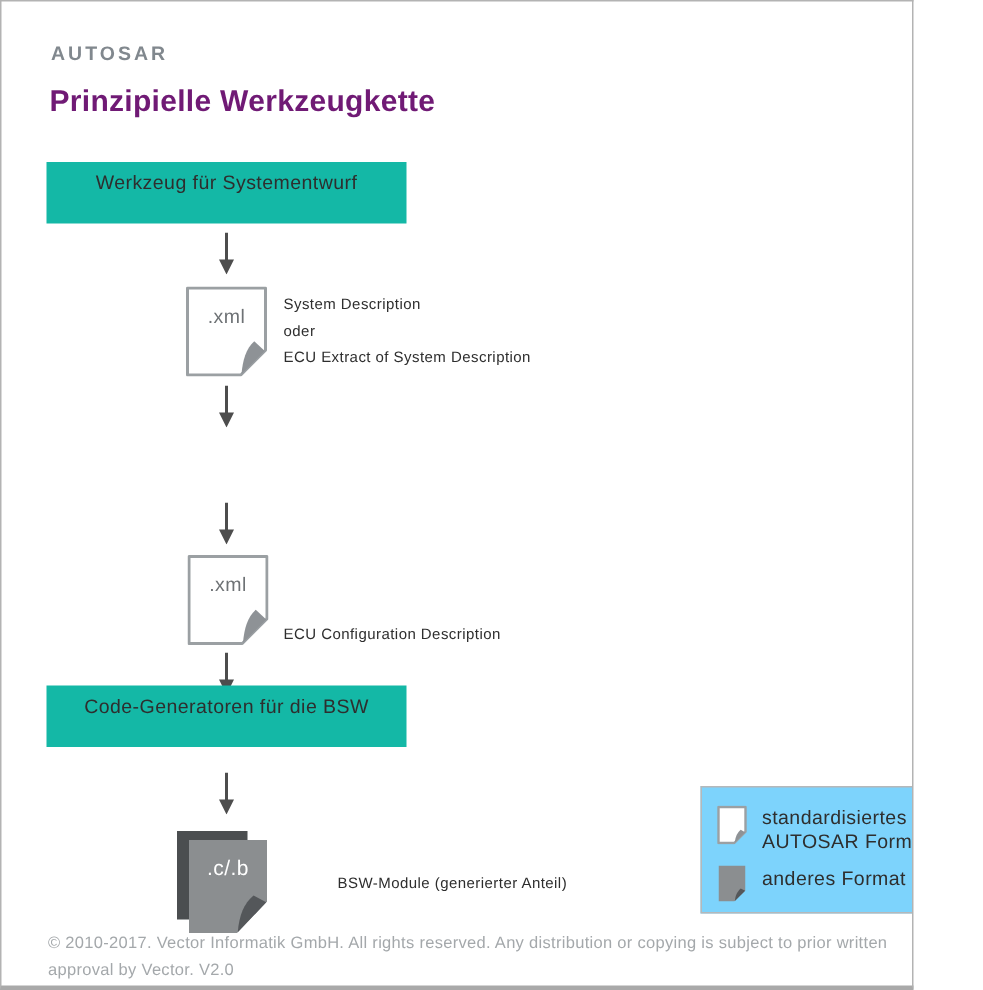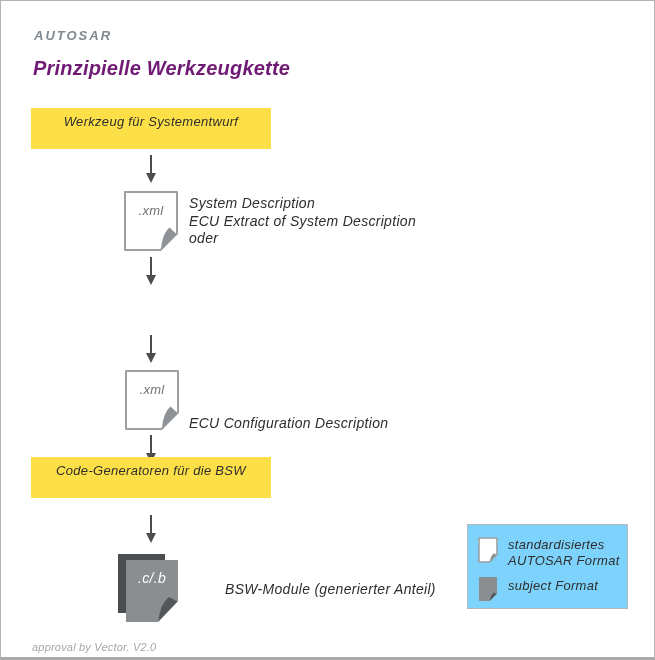--- a/index.html
+++ b/index.html
@@ -1,40 +1,40 @@
 <!DOCTYPE html>
 <html><head>
 <meta charset="utf-8">
 <style>
   html,body { margin:0; padding:0; background:#ffffff; }
   .canvas {
-    position:relative; width:655px; height:660px; box-sizing:border-box;
+    position:relative; width:609px; height:660px; box-sizing:border-box;
     background:#ffffff; overflow:hidden;
     border:1px solid #b3b3b3; border-bottom:3px solid #a9a9a9;
-    font-family:"Liberation Sans", sans-serif; letter-spacing:.3px; color:#2e2e2e;font-style:italic;
+    font-family:"Liberation Sans", sans-serif; letter-spacing:.3px; color:#2e2e2e;
   }
   .brand { position:absolute; left:33px; top:27px; font-size:13px; font-weight:bold;
            letter-spacing:2px; color:#81888e; }
   .title { position:absolute; left:32px; top:56px; margin:0; font-size:20px;
            font-weight:bold; color:#701a75; letter-spacing:.2px; }
 
   .toolbox { position:absolute; left:30px; width:240px; height:41px; box-sizing:border-box;
-             background:#fde047; font-size:13px; line-height:16.5px; text-align:center;
+             background:#14b8a6; font-size:13px; line-height:16.5px; text-align:center;
              padding-top:6px; }
   .box1 { top:107px; } .box2 { top:289px; } .box3 { top:456px; }
 
   .arrow { position:absolute; left:144px; }
   .a1 { top:154px; } .a2 { top:256px; } .a3 { top:334px; } .a4 { top:434px; } .a5 { top:514px; }
 
   .fileicon { position:absolute; }
   .xml1 { left:123px; top:190px; }
   .xml2 { left:124px; top:369px; }
   .code1 { left:116px; top:552px; }
 
-  .flowlabel { position:absolute; left:188px; font-size:14px; line-height:17.5px;
+  .flowlabel { position:absolute; left:188px; font-size:10px; line-height:17.5px;
                white-space:nowrap; }
   .lbl1 { top:194px; } .lbl2 { top:380px;margin-top:34px; } .lbl3 { top:580px;margin-left:36px; }
 
   .legend { position:absolute; left:466px; top:523px; width:161px; height:85px;
             box-sizing:border-box; border:1px solid #b5b8ba; background:#7dd3fc; }
   .licon1 { position:absolute; left:10px; top:12px; }
   .licon2 { position:absolute; left:11px; top:52px; }
   .ltext  { position:absolute; left:40px; font-size:13px; line-height:15.5px; white-space:nowrap; }
   .lt1 { top:12px; } .lt2 { top:53px; }
 
@@ -63,22 +63,22 @@
     <path d="M1,18 H11 L6,28 Z" fill="#4d4d4d"></path>
   </svg>
 
   <svg class="fileicon xml1" width="54" height="60" viewBox="0 0 54 60">
     <path d="M1,1 H53 V42.5 L36.5,59 H1 Z" fill="#ffffff" stroke="#9ba0a3" stroke-width="2" stroke-linejoin="round"></path>
     <path d="M52.5,43 L37,58.5 C37.8,49 40,41.5 45.5,36.5 Z" fill="#8e9296"></path>
     <text class="xmltext" x="27" y="24" text-anchor="middle">.xml</text>
   </svg>
   <div class="flowlabel lbl1">
     <div>System Description</div>
+    <div>oder</div>
     <div>ECU Extract of System Description</div>
-    <div>oder</div>
   </div>
 
   <svg class="arrow a2" width="12" height="28" viewBox="0 0 12 28">
     <line x1="6" y1="0" x2="6" y2="19" stroke="#4d4d4d" stroke-width="2"></line>
     <path d="M1,18 H11 L6,28 Z" fill="#4d4d4d"></path>
   </svg>
 
 
   <svg class="arrow a3" width="12" height="28" viewBox="0 0 12 28">
     <line x1="6" y1="0" x2="6" y2="19" stroke="#4d4d4d" stroke-width="2"></line>
@@ -120,18 +120,19 @@
       <path d="M18.7,17.8 L11.9,24.6 C12.3,20.6 13.4,18.5 15.8,16.2 Z" fill="#8e9296"></path>
     </svg>
     <div class="ltext lt1">
       <div>standardisiertes</div>
       <div>AUTOSAR Format</div>
     </div>
     <svg class="licon2" width="18" height="24" viewBox="0 0 18 24">
       <path d="M0,0 H18 V16.5 L10.5,24 H0 Z" fill="#8b8e90"></path>
       <path d="M17.8,16.8 L10.9,23.7 C11.3,19.8 12.3,17.8 14.8,15.4 Z" fill="#54575a"></path>
     </svg>
-    <div class="ltext lt2">subject Format</div>
+    <div class="ltext lt2">anderes Format</div>
   </div>
 
+  <div class="footer f1">© 2010-2017. Vector Informatik GmbH. All rights reserved. Any distribution or copying is subject to prior written</div>
   <div class="footer f2">approval by Vector. V2.0</div>
 
 </div>
 
 </body></html>

